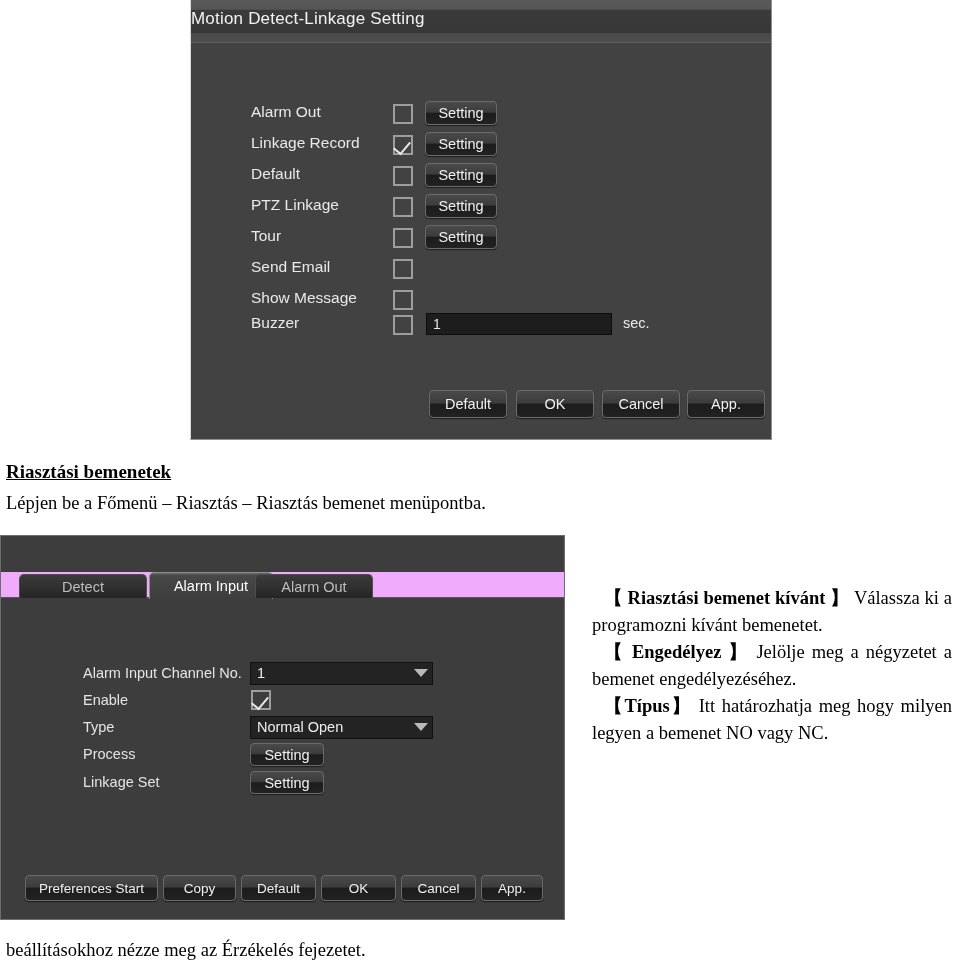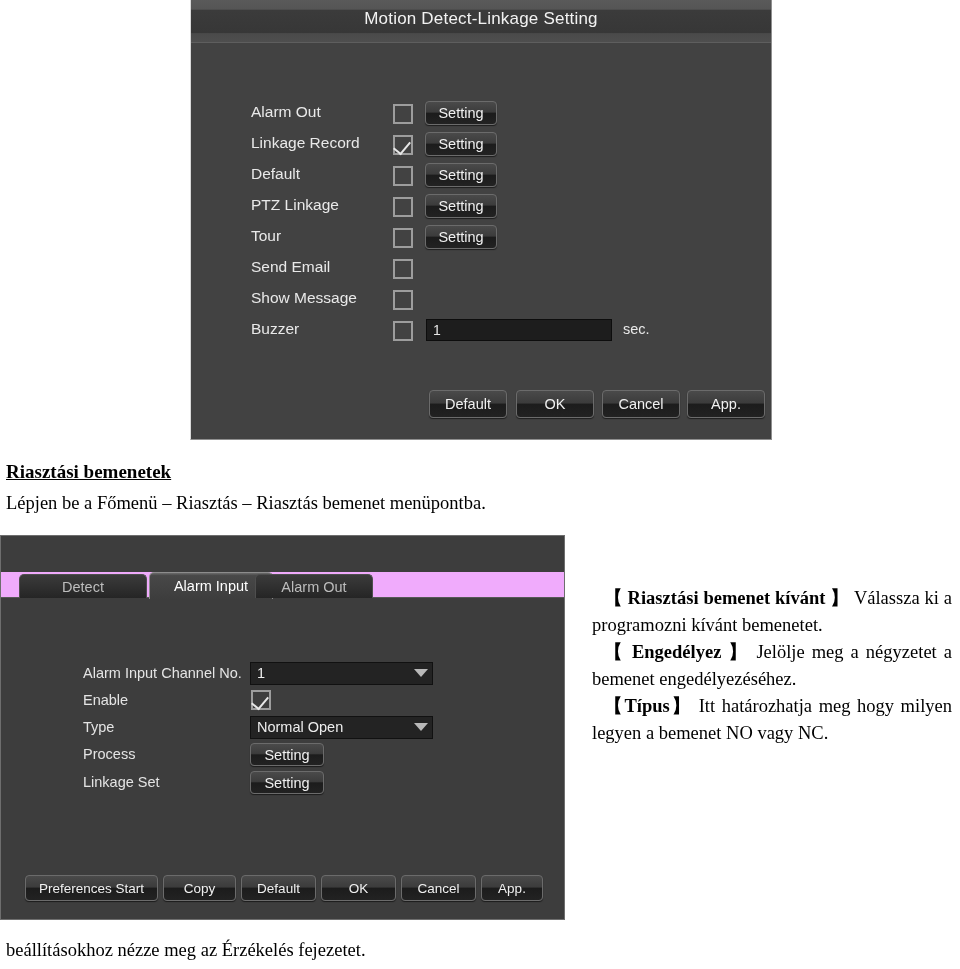--- a/index.html
+++ b/index.html
@@ -25,21 +25,20 @@
     overflow:hidden;
   }
   .md-titlebar{
     position:absolute; left:0; top:0; width:100%; height:43px;
     background:linear-gradient(to bottom,#5a5a5a 0%,#555555 22%,#3b3b3b 24%,#373737 78%,#4a4a4a 80%,#4e4e4e 100%);
     border-bottom:1px solid #5e5e5e;
     box-sizing:border-box;
   }
   .md-title{
     position:absolute; left:0; top:9px; width:100%;
-    text-align:center;
     color:#f2f2f2;
     font-size:17px;
     letter-spacing:.2px;
   }
   .md-body{
     position:absolute; left:0; top:44px; width:100%; height:396px;
     background:#424242;
   }
 
   .md-row{
@@ -312,21 +311,21 @@
     <div class="md-row" style="top:212px">
       <span class="md-label">Send Email</span>
       <span class="chk"></span>
     </div>
 
     <div class="md-row" style="top:243px">
       <span class="md-label">Show Message</span>
       <span class="chk"></span>
     </div>
 
-    <div class="md-row" style="top:274px">
+    <div class="md-row" style="top:268px">
       <span class="md-label">Buzzer</span>
       <span class="chk"></span>
       <span class="md-buzzer-input">1</span>
       <span class="md-sec">sec.</span>
     </div>
 
     <div class="md-footer">
       <span class="btn md-footbtn" style="left:238px;width:78px">Default</span>
       <span class="btn md-footbtn" style="left:325px;width:78px">OK</span>
       <span class="btn md-footbtn" style="left:411px;width:78px">Cancel</span>

